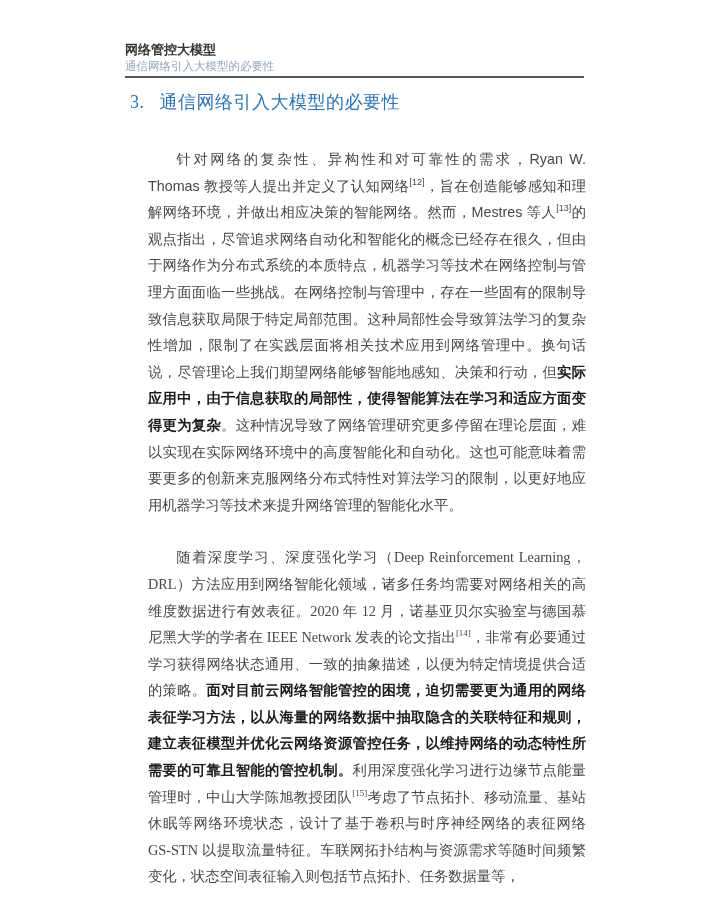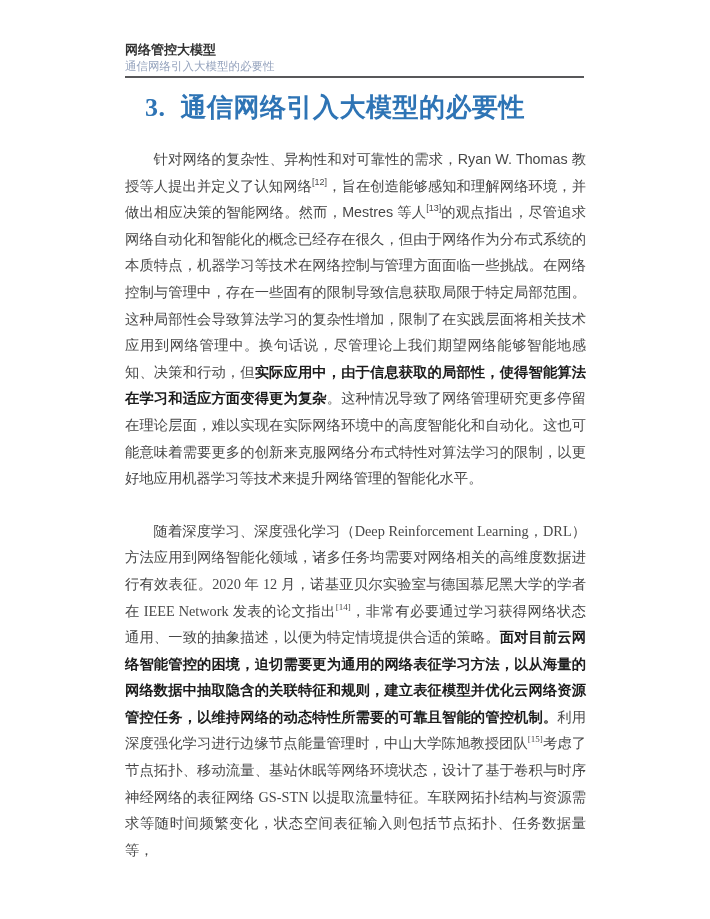--- a/index.html
+++ b/index.html
@@ -32,41 +32,40 @@
   .header-subtitle {
     font-size: 11.5px;
     color: var(--subtitle-gray, #95a3bd);
     line-height: 14px;
     margin-top: 2px;
   }
   .section-heading {
     position: absolute;
     left: 130px;
     top: 90px;
-    font-size: 26px;
-    font-weight: bold;
+    font-size: 18px;
+    font-weight: normal;
     color: var(--heading-blue, #2e74b5);
     letter-spacing: 0.5px;
-    margin-left: 15px;
   }
   .section-heading .num {
     font-family: "Liberation Serif", serif;
     margin-right: 15px;
   }
   .content {
     position: absolute;
     left: 125px;
     top: 146px;
     width: 461px;
     font-size: 14.3px;
     line-height: 26.6px;
     color: var(--body-text, #474747);
     text-align: justify;
   }
-  .paragraph { text-indent: 2em; }
+  .paragraph { text-indent: 2em; margin-left: 23px; }
   .paragraph + .paragraph { margin-top: 26px; font-family: Liberation Serif, serif; }
   .paragraph .bold {
     font-weight: bold;
     color: var(--bold-text, #1c1c1c);
   }
   .paragraph sup {
     font-size: 9px;
     line-height: 0;
     vertical-align: super;
   }

